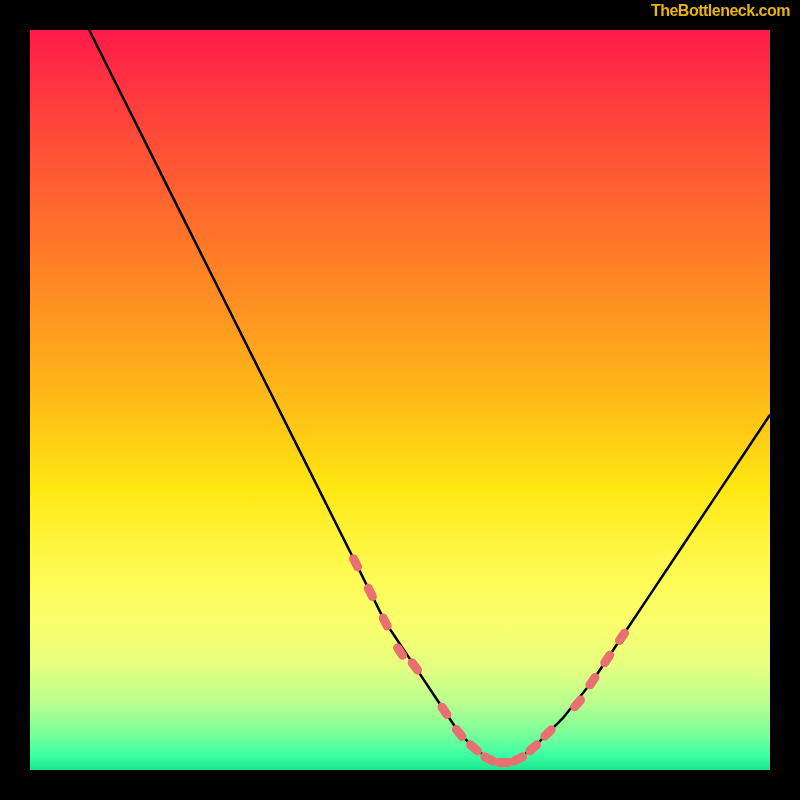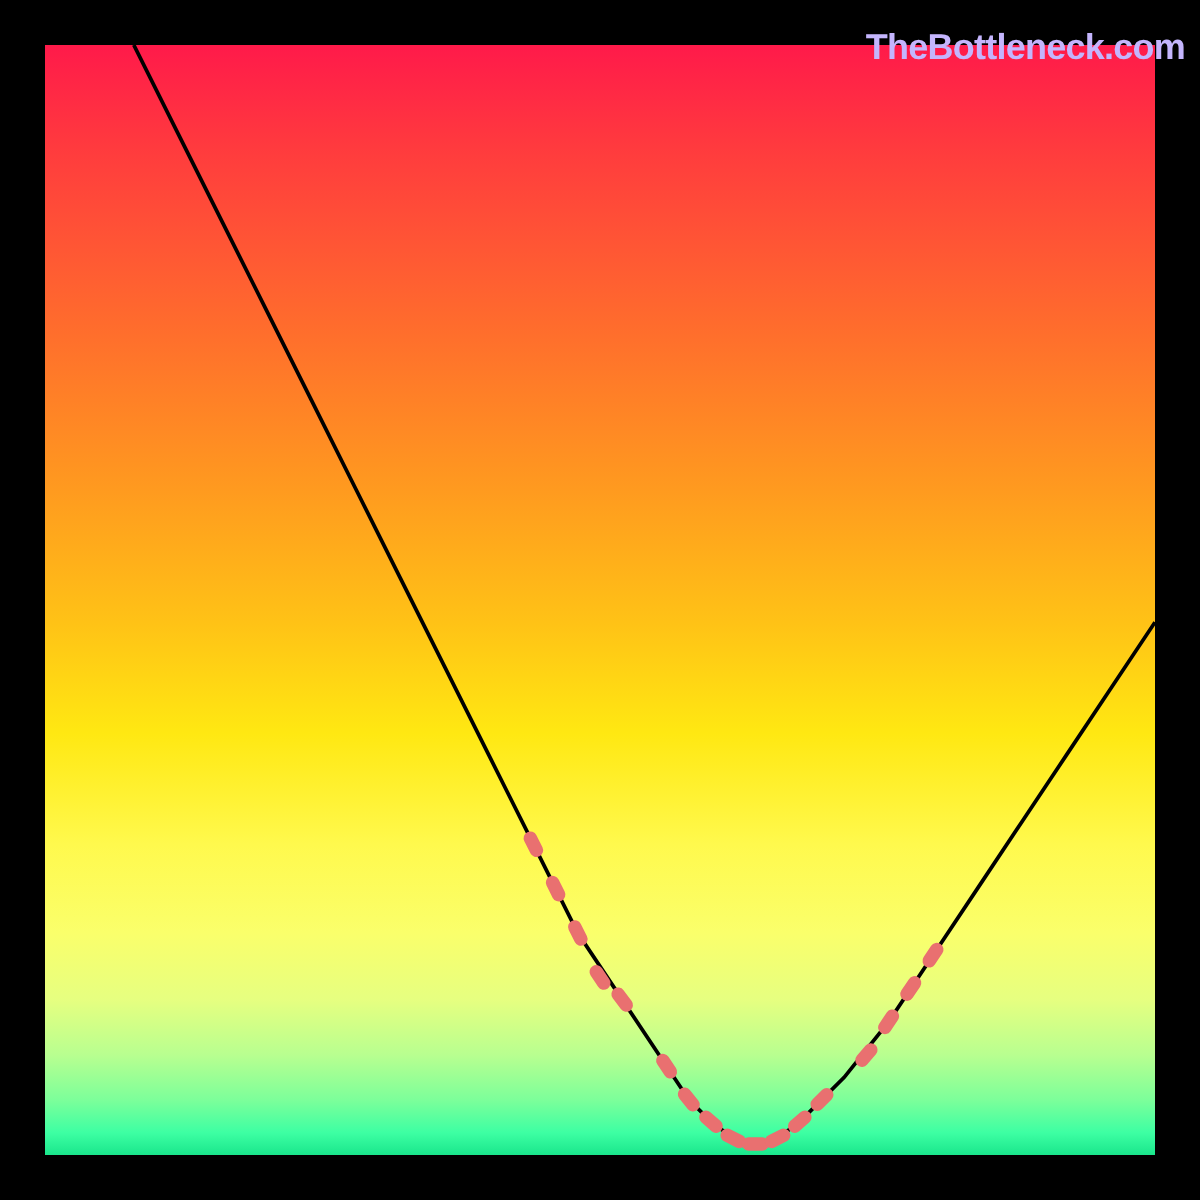--- a/index.html
+++ b/index.html
@@ -9,24 +9,24 @@
     font-family: Arial, sans-serif;
   }
   .chart-container {
     position: relative;
     width: 800px;
     height: 800px;
     background: #000;
   }
   .watermark {
     position: absolute;
-    top: 18px;
+    top: 2px;
     right: 10px;
-    color: #c4b5fd;
-    font-size: 24px;
+    color: #eab308;
+    font-size: 16px;
     font-weight: bold;
     z-index: 10;
     letter-spacing: -0.5px;
   }
   .plot-area {
     position: absolute;
     top: 30px;
     left: 30px;
     width: 740px;
     height: 740px;

